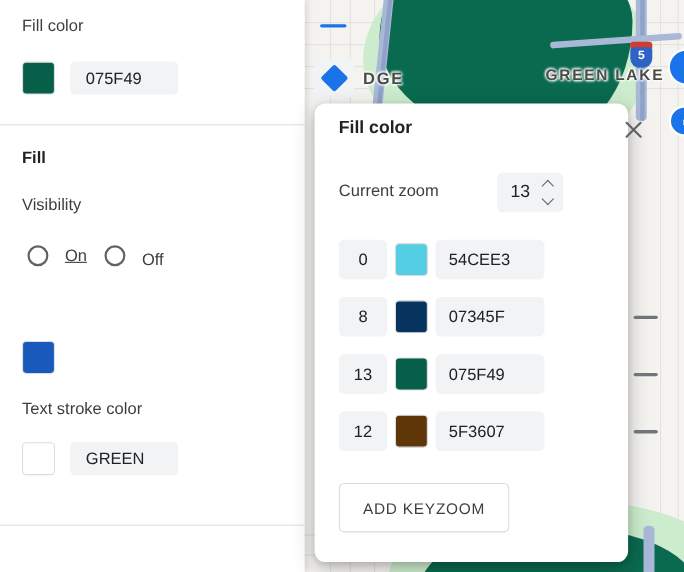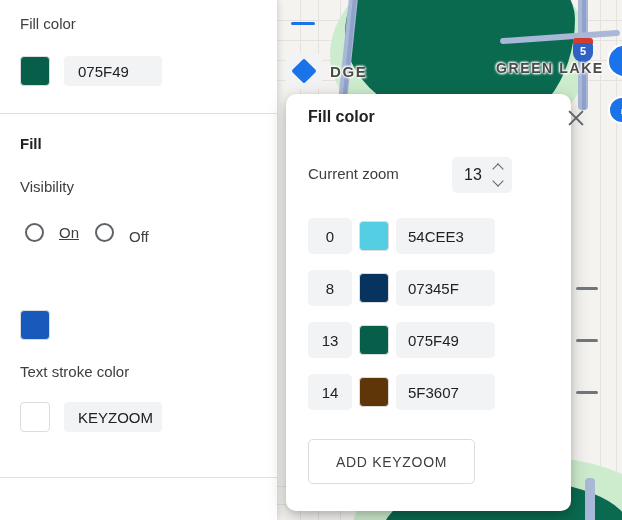--- a/index.html
+++ b/index.html
@@ -274,21 +274,21 @@
   }
   .kz-minus {
     position:absolute; left:290px; top:17px;
     width:22px; height:3px;
     background:#70757a; border-radius:2px;
     cursor:pointer;
   }
 
   .add-btn {
     position:absolute; left:22px; top:345px;
-    width:167px; height:45px;
+    width:155px; height:45px;
     border:1px solid #dadce0;
     border-radius:5px;
     background:#ffffff;
     display:flex; align-items:center; justify-content:center;
     font-size:14px; letter-spacing:0.7px;
     color:#3c4043;
     font-family:"Liberation Sans", sans-serif;
     cursor:pointer;
   }
 </style>
@@ -365,21 +365,21 @@
       <div class="radio-outer" style="left:25px; top:223px;"></div>
       <div class="radio-label" style="left:59px; top:224px;text-decoration:underline;">On</div>
       <div class="radio-outer" style="left:95px; top:223px;"></div>
       <div class="radio-label" style="left:129px; top:228px;">Off</div>
     </div>
 
     <div class="swatch" id="textfill-swatch" style="left: 20px; top: 310px; background: rgb(24, 90, 188);"></div>
 
     <div class="sec-title" style="left:20px; top:363px;text-align:right;">Text stroke color</div>
     <div class="swatch" id="textstroke-swatch" style="left: 20px; top: 402px; background: rgb(255, 255, 255);"></div>
-    <div class="hexfield" style="left:64px; top:402px; width:98px;">KEYZOOM</div>
+    <div class="hexfield" style="left:64px; top:402px; width:98px;">GREEN</div>
 
     <div class="divider" style="top:477px;"></div>
   </div>
 
   <div class="diamond-btn" style="left:286px; top:53px; z-index:6;">
     <div class="diamond"></div>
   </div>
 
   <div class="dialog">
     <div class="dlg-title">Fill color</div>
@@ -408,21 +408,21 @@
     </div>
 
     <div class="kz-row" style="top:228px;">
       <div class="kz-zoom">13</div>
       <div class="kz-swatch" id="kz2-swatch" style="background: rgb(7, 95, 73);"></div>
       <div class="kz-hex">075F49</div>
       <div class="kz-minus"></div>
     </div>
 
     <div class="kz-row" style="top:280px;">
-      <div class="kz-zoom">14</div>
+      <div class="kz-zoom">12</div>
       <div class="kz-swatch" id="kz3-swatch" style="background: rgb(95, 54, 7);"></div>
       <div class="kz-hex">5F3607</div>
       <div class="kz-minus"></div>
     </div>
 
     <div class="add-btn">ADD KEYZOOM</div>
   </div>
 
 </div>
 

